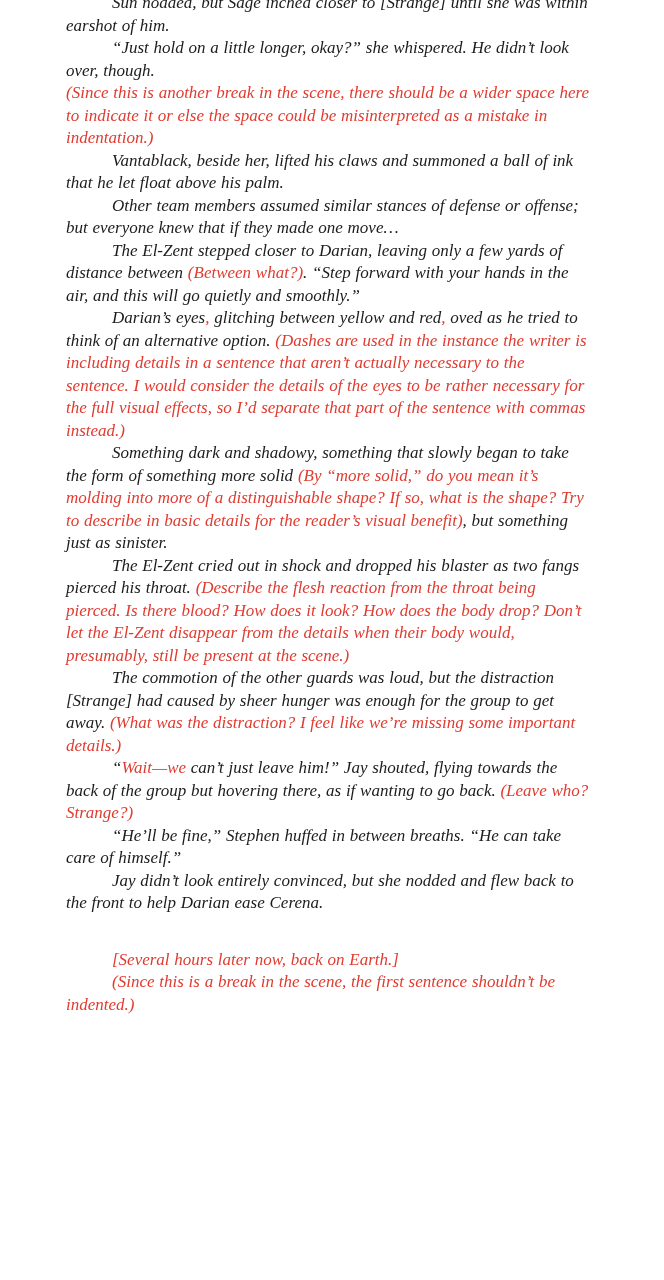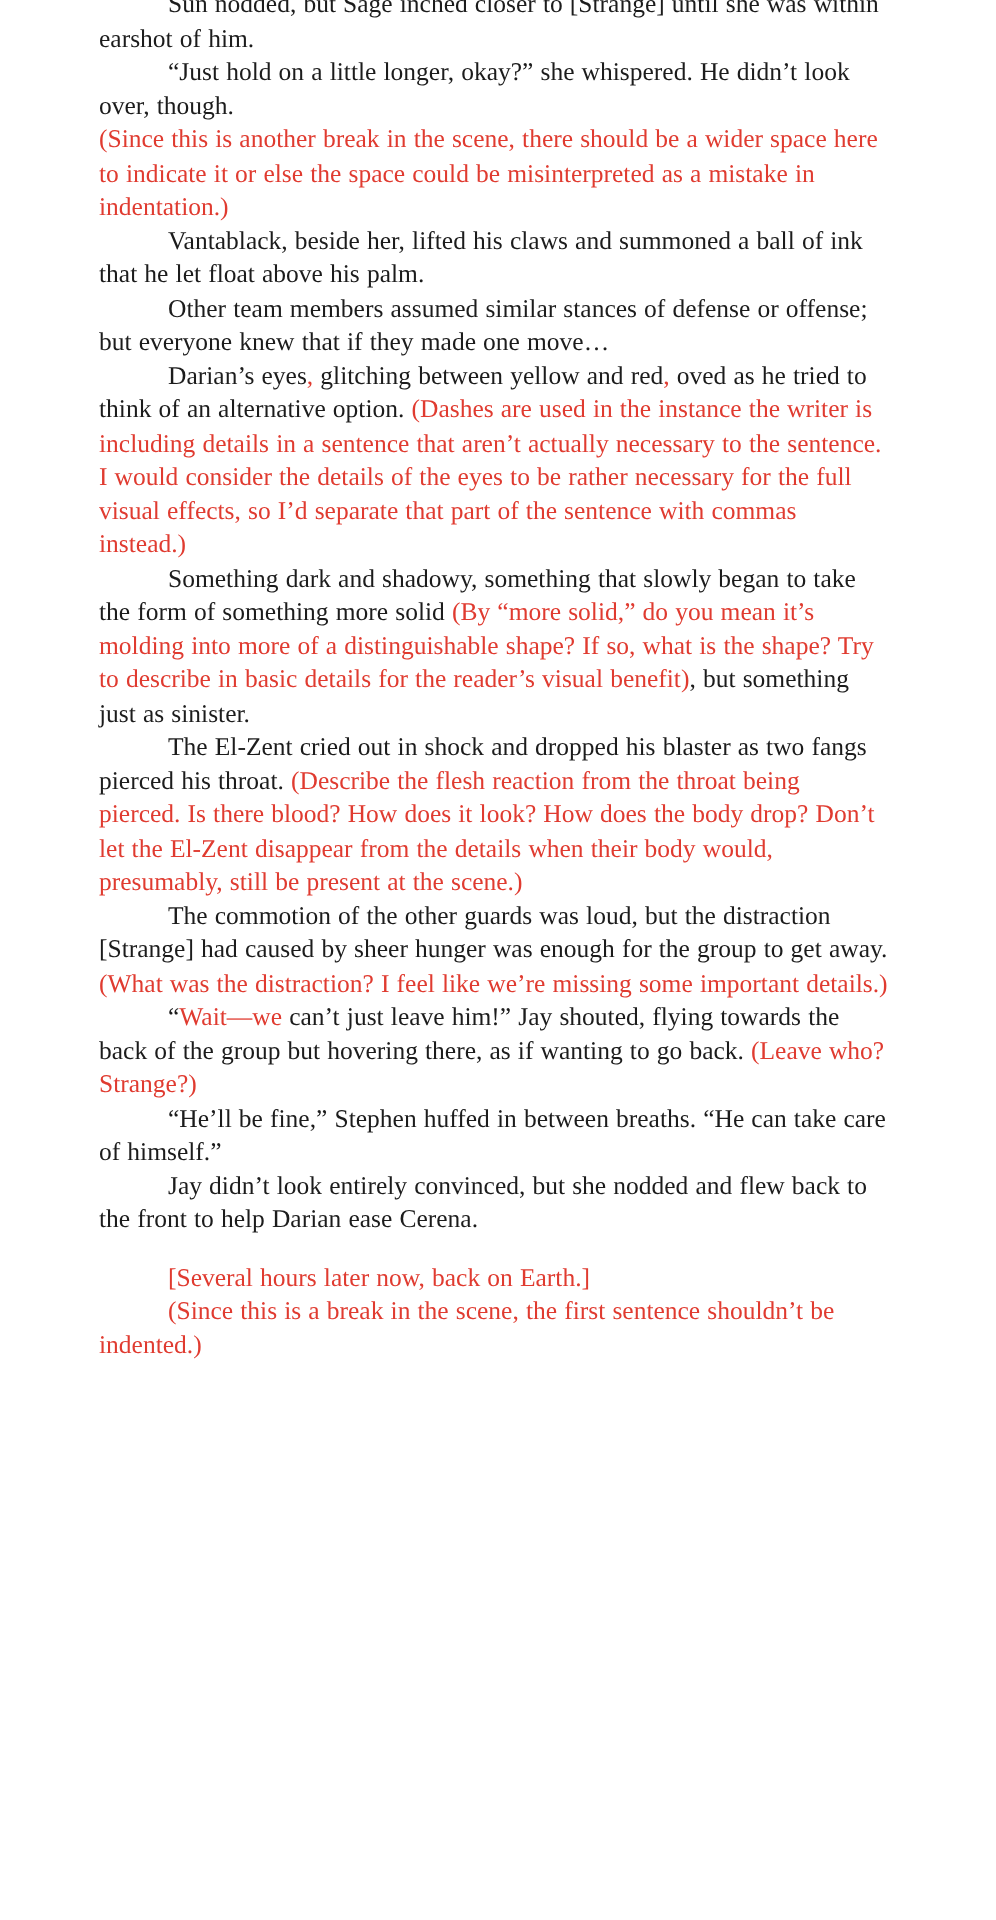--- a/index.html
+++ b/index.html
@@ -8,45 +8,46 @@
     --comment-color:#e03b30;
   }
   html,body{margin:0;padding:0;}
   body{
     width:664px;height:1280px;overflow:hidden;
     background:var(--page-bg);
     position:relative;
     font-family:"Liberation Serif","DejaVu Serif",serif;
   }
   .page{
-    position:absolute;inset:0;background:var(--page-bg);
+    position:absolute;inset:0;background:var(--page-bg);font-style:italic;
   }
   .text-block{
     position:absolute;
     left:66px;top:-8px;width:526px;
     font-size:17px;line-height:22.5px;
     color:var(--body-color);
     word-spacing:0.5px;
   }
   p.para{margin:0;padding:0;}
   p.para.indent{text-indent:46px;}
-  p.para.space-before{margin-top:16px;}
+  p.para.space-before{margin-top:34px;}
   .comment{color:var(--comment-color);}
   .body-text{color:var(--body-color);}
 </style>
 </head>
 <body>
 
 <div class="page">
   <div class="text-block">
       <p class="para indent"><span class="body-text">Sun nodded, but Sage inched closer to [Strange] until she was within earshot of him.</span></p>
       <p class="para indent"><span class="body-text">“Just hold on a little longer, okay?” she whispered. He didn’t look over, though.</span></p>
       <p class="para"><span class="comment">(Since this is another break in the scene, there should be a wider space here to indicate it or else the space could be misinterpreted as a mistake in indentation.)</span></p>
       <p class="para indent"><span class="body-text">Vantablack, beside her, lifted his claws and summoned a ball of ink that he let float above his palm.</span></p>
       <p class="para indent"><span class="body-text">Other team members assumed similar stances of defense or offense; but everyone knew that if they made one move…</span></p>
+      <p class="para indent"><span class="body-text">The El-Zent stepped closer to Darian, leaving only a few yards of distance between </span><span class="comment">(Between what?)</span><span class="body-text">. “Step forward with your hands in the air, and this will go quietly and smoothly.”</span></p>
       <p class="para indent"><span class="body-text">Darian’s eyes</span><span class="comment">,</span><span class="body-text"> glitching between yellow and red</span><span class="comment">,</span><span class="body-text"> oved as he tried to think of an alternative option. </span><span class="comment">(Dashes are used in the instance the writer is including details in a sentence that aren’t actually necessary to the sentence. I would consider the details of the eyes to be rather necessary for the full visual effects, so I’d separate that part of the sentence with commas instead.)</span></p>
       <p class="para indent"><span class="body-text">Something dark and shadowy, something that slowly began to take the form of something more solid </span><span class="comment">(By “more solid,” do you mean it’s molding into more of a distinguishable shape? If so, what is the shape? Try to describe in basic details for the reader’s visual benefit)</span><span class="body-text">, but something just as sinister.</span></p>
       <p class="para indent"><span class="body-text">The El-Zent cried out in shock and dropped his blaster as two fangs pierced his throat. </span><span class="comment">(Describe the flesh reaction from the throat being pierced. Is there blood? How does it look? How does the body drop? Don’t let the El-Zent disappear from the details when their body would, presumably, still be present at the scene.)</span></p>
       <p class="para indent"><span class="body-text">The commotion of the other guards was loud, but the distraction [Strange] had caused by sheer hunger was enough for the group to get away. </span><span class="comment">(What was the distraction? I feel like we’re missing some important details.)</span></p>
       <p class="para indent"><span class="body-text">“</span><span class="comment">Wait—we</span><span class="body-text"> can’t just leave him!” Jay shouted, flying towards the back of the group but hovering there, as if wanting to go back. </span><span class="comment">(Leave who? Strange?)</span></p>
       <p class="para indent"><span class="body-text">“He’ll be fine,” Stephen huffed in between breaths. “He can take care of himself.”</span></p>
       <p class="para indent"><span class="body-text">Jay didn’t look entirely convinced, but she nodded and flew back to the front to help Darian ease Cerena.</span></p>
       <p class="para indent space-before"><span class="comment">[Several hours later now, back on Earth.]</span></p>
       <p class="para indent"><span class="comment">(Since this is a break in the scene, the first sentence shouldn’t be indented.)</span></p>
     </div>

